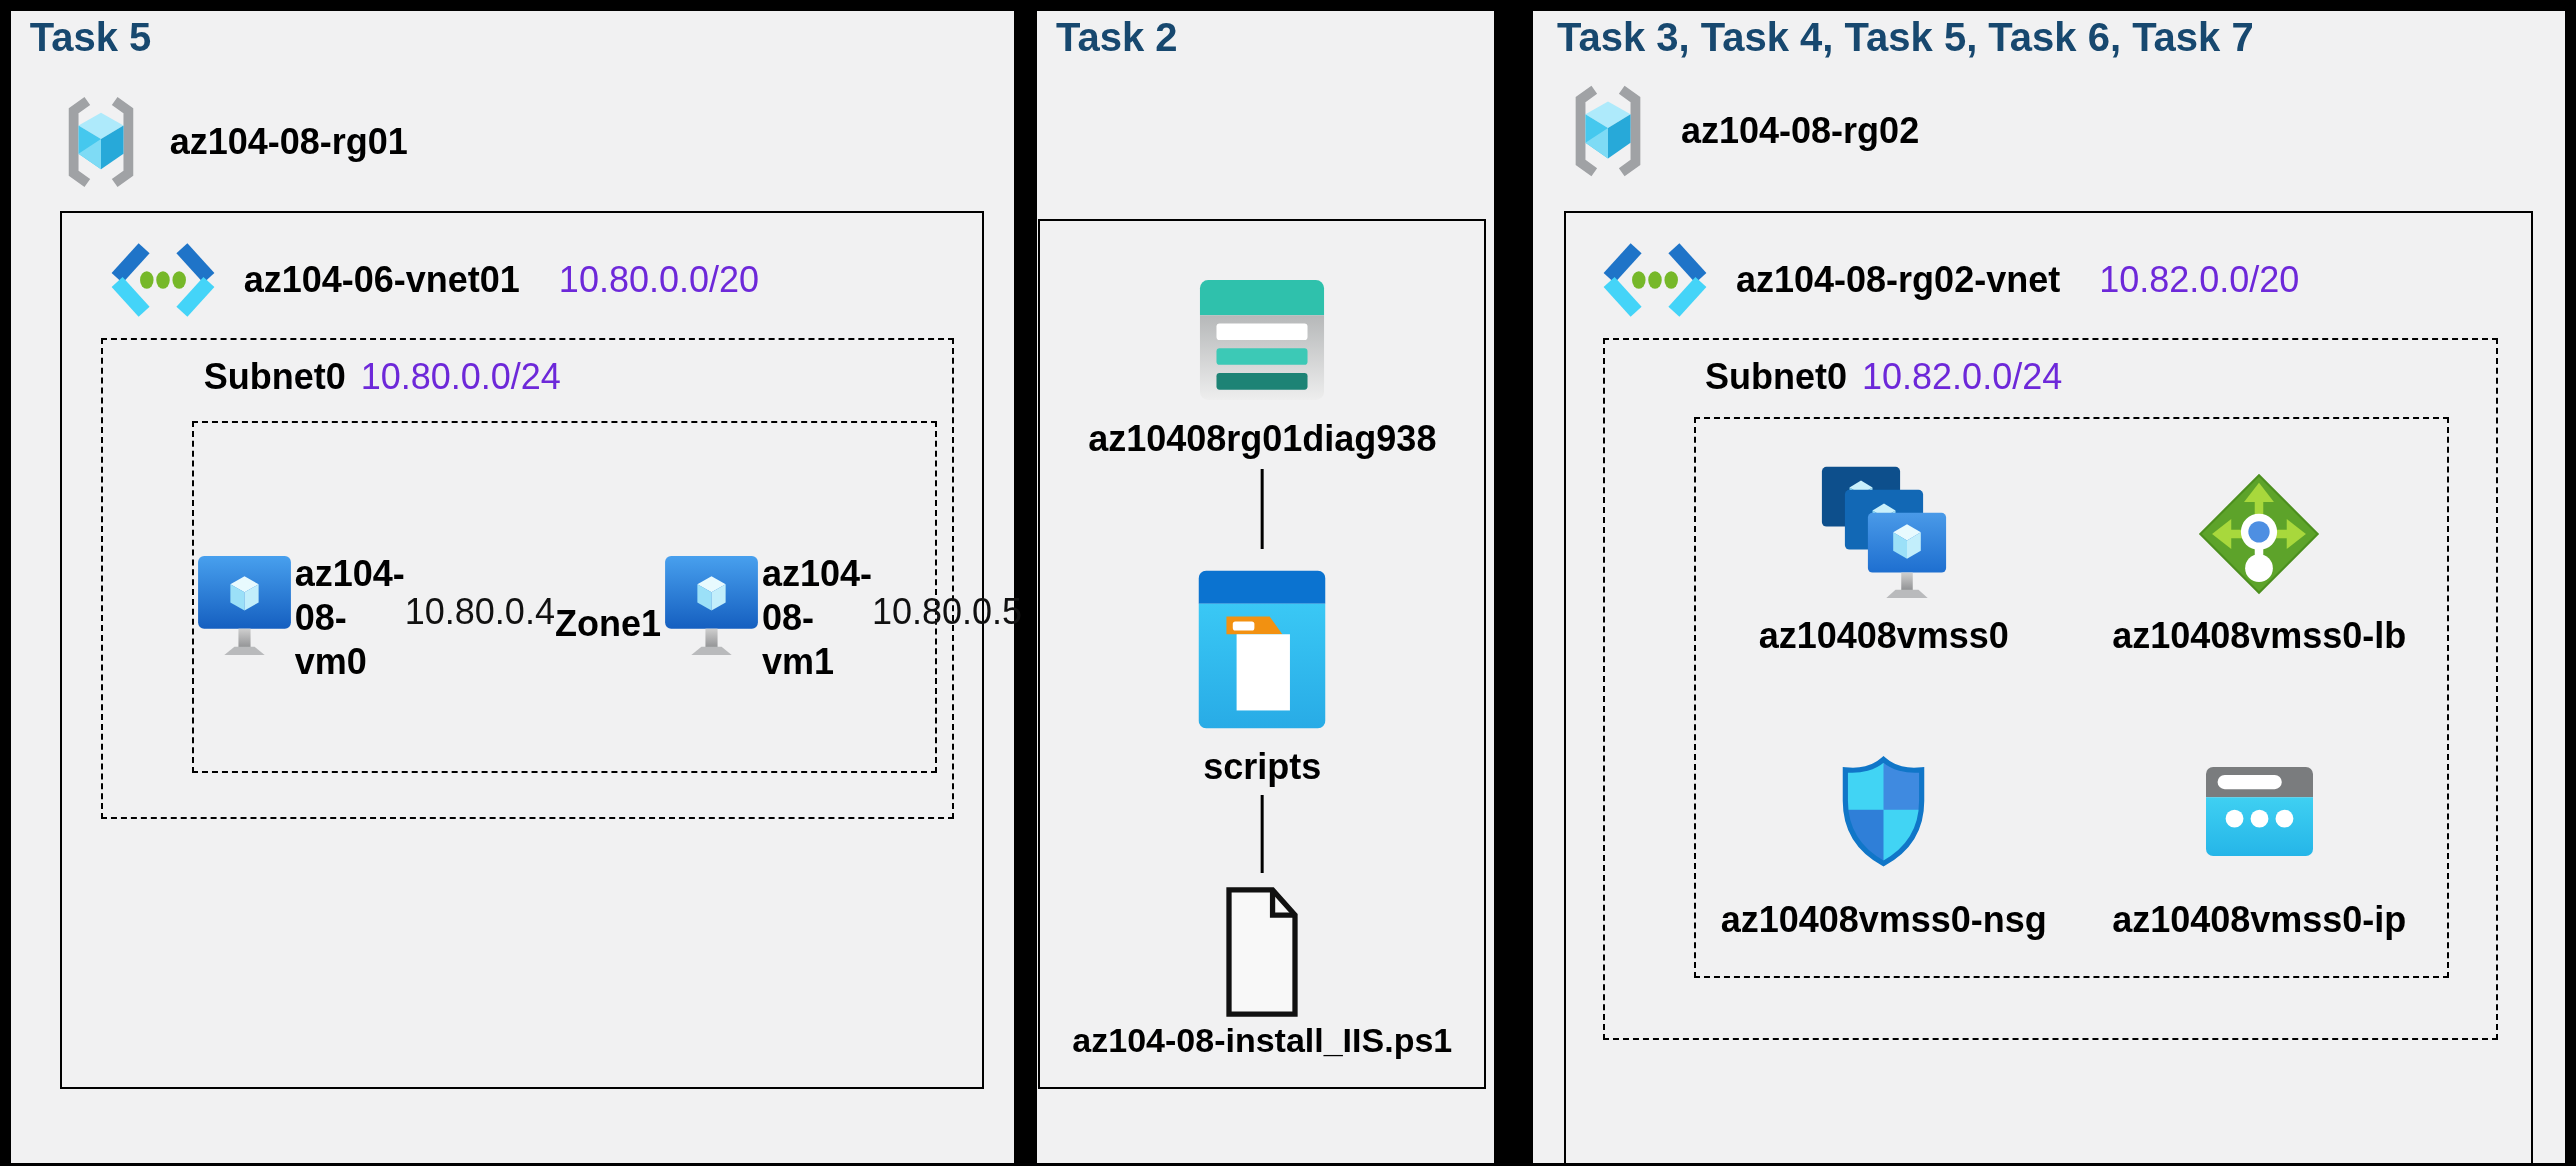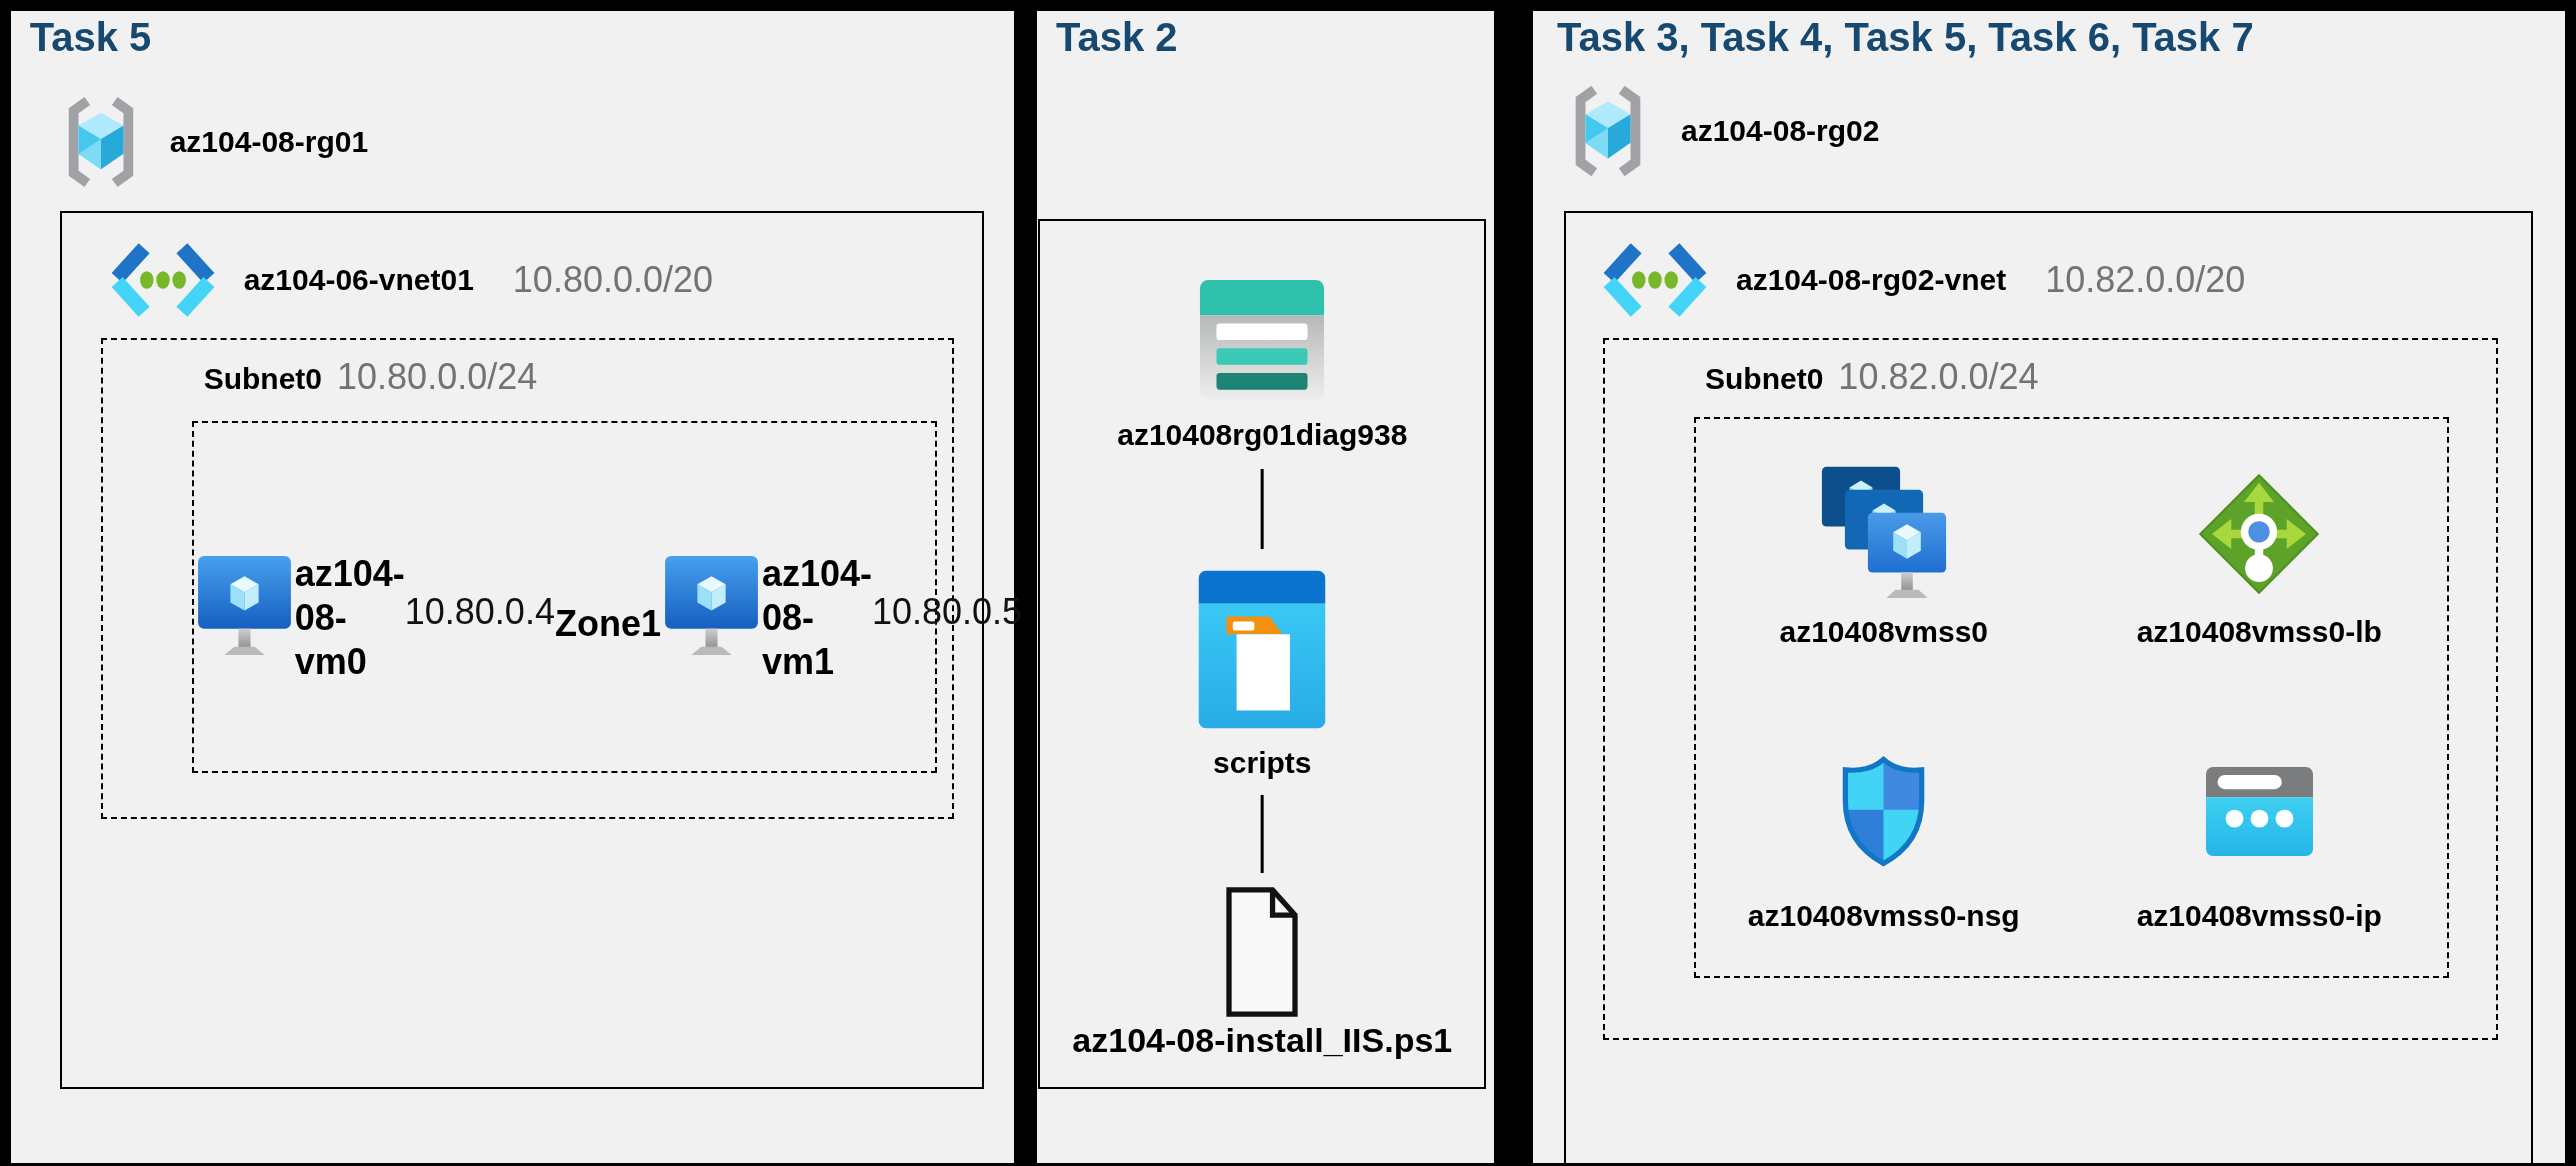--- a/index.html
+++ b/index.html
@@ -4,22 +4,22 @@
 <style>
   html,body{margin:0;padding:0;background:#000;}
   #canvas{position:relative;width:2576px;height:1166px;background:#000;overflow:hidden;
           font-family:"Liberation Sans",sans-serif;color:#000;}
   .panel{position:absolute;top:6.7px;background:#f1f1f2;border:4.7px solid #000;box-sizing:border-box;}
   .ptitle{position:absolute;font-size:40px;font-weight:bold;color:#17486f;white-space:nowrap;}
   .rg-row{position:absolute;display:flex;align-items:center;gap:26px;height:101px;}
   .box-solid{position:absolute;border:2px solid #000;box-sizing:border-box;}
   .box-dashed{position:absolute;border:2px dashed #000;box-sizing:border-box;}
   .res-row{position:absolute;display:flex;align-items:center;gap:27px;height:78px;}
-  .lbl-b{font-size:30px;font-weight:bold;white-space:nowrap;}
-  .lbl-r{font-size:36px;font-weight:normal;white-space:nowrap;color:#737373;}
+  .lbl-b{font-size:36px;font-weight:bold;white-space:nowrap;}
+  .lbl-r{font-size:36px;font-weight:normal;white-space:nowrap;color:#6d28d9;}
   .sub-label{position:absolute;white-space:nowrap;}
   .grid2{position:absolute;left:0;top:0;right:0;bottom:0;}
   .cell{position:absolute;width:50%;display:flex;flex-direction:column;align-items:center;}
   .islot{display:flex;align-items:center;justify-content:center;}
   .vm-cell{flex:1;display:flex;flex-direction:row;align-items:center;padding-top:31px;}
   .vm-icon-slot{height:116px;display:flex;align-items:flex-start;justify-content:center;}
   .vm-name{margin-top:12px;font-size:36px;font-weight:bold;line-height:44px;}
   .vm-ip{font-size:36px;line-height:44px;color:#111;}
   .vm-zone{margin-top:23px;font-size:36px;font-weight:bold;line-height:44px;}
   .col-item{position:absolute;left:50%;transform:translateX(-50%);text-align:right;}

